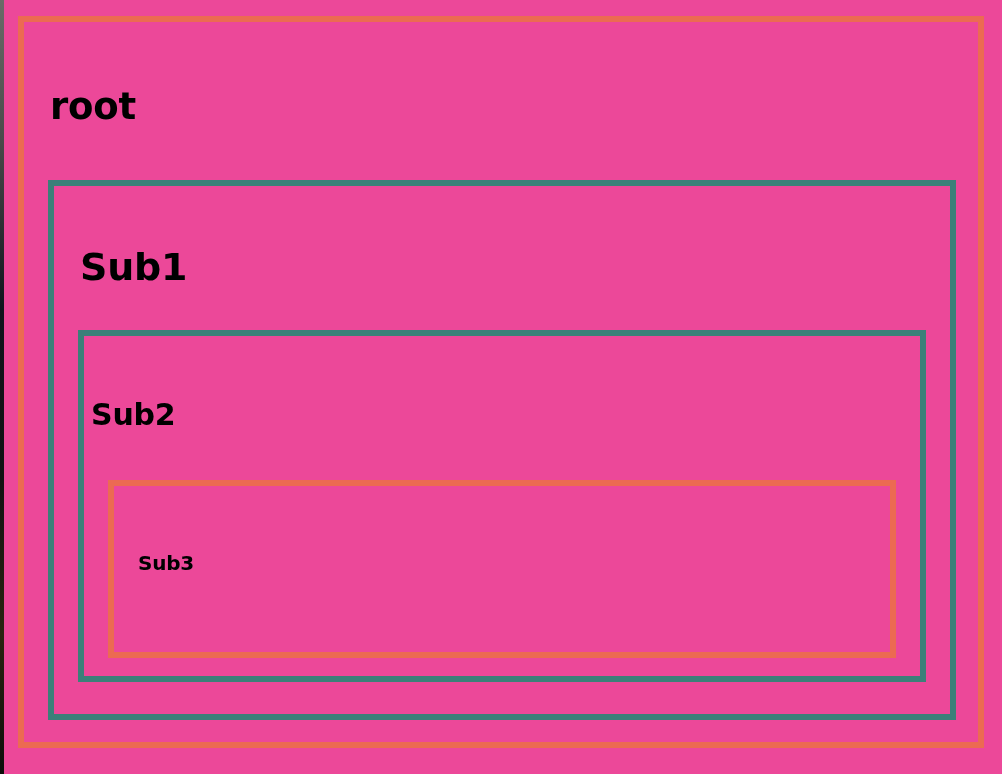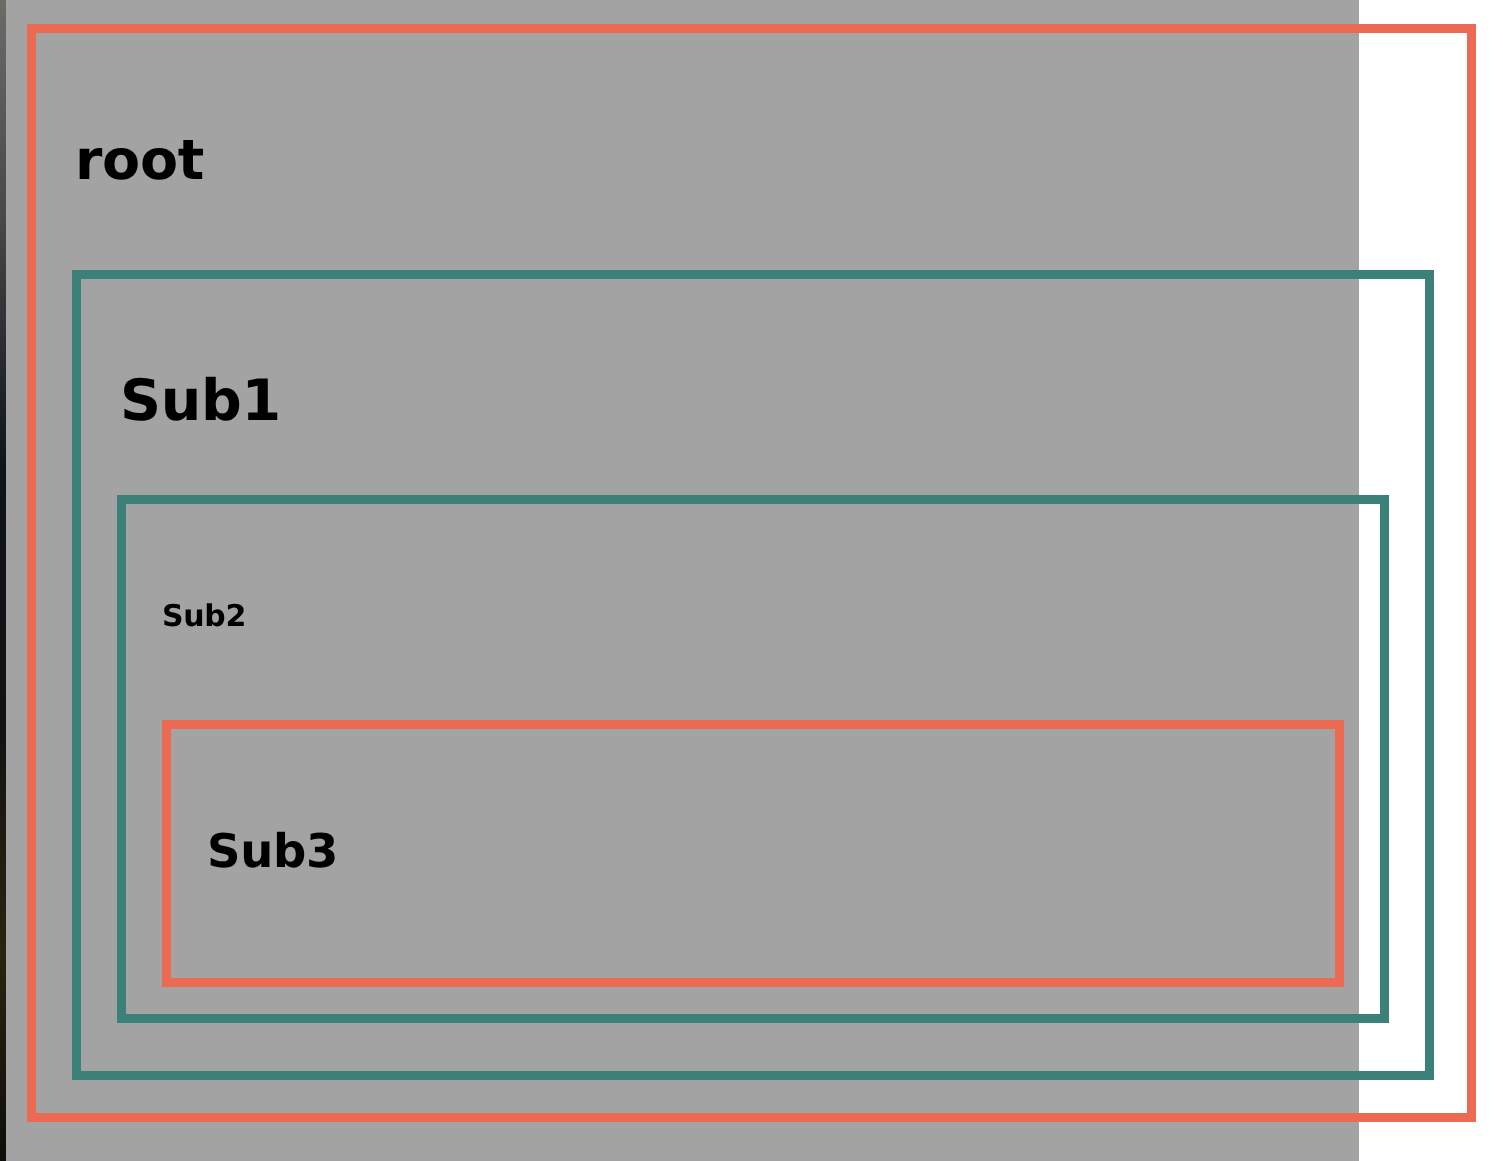--- a/index.html
+++ b/index.html
@@ -10,23 +10,23 @@
   }
   body {
     width: 1002px;
     height: 774px;
     overflow: hidden;
     font-family: "DejaVu Sans", "Liberation Sans", sans-serif;
   }
 
   #canvas {
     position: relative;
-    width: 906px;
+    width: 1002px;
     height: 774px;
-    background: #a3a3a3;
+    background: #ec4899;
   }
 
   
   .edge-strip {
     position: absolute;
     left: 0;
     top: 0;
     width: 4px;
     height: 774px;
     background: linear-gradient(to bottom,
@@ -91,29 +91,29 @@
     font-size: 37px;
   }
 
   .label-sub1 {
     left: 80px;
     top: 248px;
     font-size: 38px;
   }
 
   .label-sub2 {
-    left: 108px;
+    left: 91px;
     top: 400px;
-    font-size: 20px;
+    font-size: 30px;
   }
 
   .label-sub3 {
     left: 138px;
     top: 553px;
-    font-size: 31px;
+    font-size: 20px;
   }
 </style>
 </head>
 <body>
 
 <div id="canvas">
 
   <div class="edge-strip"></div>
 
   <div class="box box-root"></div>

